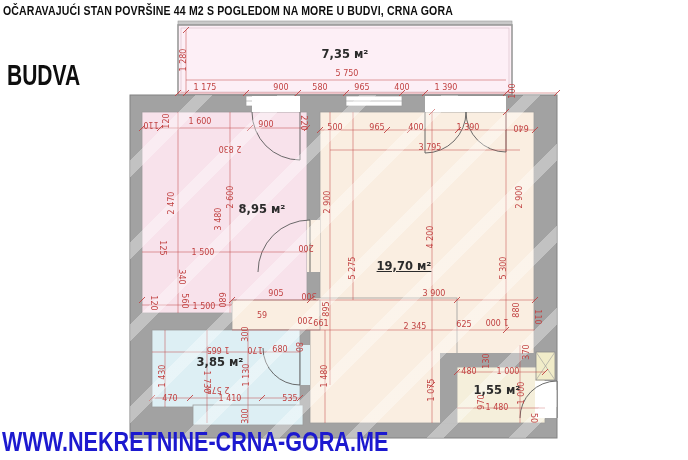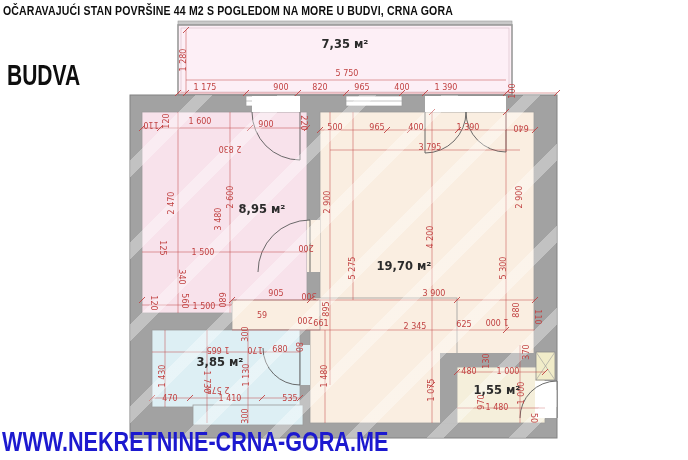--- a/index.html
+++ b/index.html
@@ -172,21 +172,21 @@
     </g>
   </svg>
 
   <div class="wm"></div>
 
   <div class="labels">
       <div class="dim" style="left: 184px; top: 60px; transform: translate(-50%, -50%) rotate(-90deg);">1 280</div>
       <div class="dim" style="left: 347px; top: 74px; transform: translate(-50%, -50%);">5 750</div>
       <div class="dim" style="left: 205px; top: 88px; transform: translate(-50%, -50%);">1 175</div>
       <div class="dim" style="left: 281px; top: 88px; transform: translate(-50%, -50%);">900</div>
-      <div class="dim" style="left: 320px; top: 88px; transform: translate(-50%, -50%);">820</div>
+      <div class="dim" style="left: 320px; top: 88px; transform: translate(-50%, -50%);">580</div>
       <div class="dim" style="left: 362px; top: 88px; transform: translate(-50%, -50%);">965</div>
       <div class="dim" style="left: 402px; top: 88px; transform: translate(-50%, -50%);">400</div>
       <div class="dim" style="left: 446px; top: 88px; transform: translate(-50%, -50%);">1 390</div>
       <div class="dim" style="left: 513px; top: 91px; transform: translate(-50%, -50%) rotate(-90deg);">100</div>
       <div class="dim" style="left: 151px; top: 124px; transform: translate(-50%, -50%) rotate(180deg);">110</div>
       <div class="dim" style="left: 167px; top: 121px; transform: translate(-50%, -50%) rotate(-90deg);">120</div>
       <div class="dim" style="left: 200px; top: 122px; transform: translate(-50%, -50%);">1 600</div>
       <div class="dim" style="left: 266px; top: 125px; transform: translate(-50%, -50%);">900</div>
       <div class="dim" style="left: 303px; top: 123px; transform: translate(-50%, -50%) rotate(90deg);">220</div>
       <div class="dim" style="left: 230px; top: 148px; transform: translate(-50%, -50%) rotate(180deg);">2 830</div>
@@ -240,23 +240,23 @@
       <div class="dim" style="left: 290px; top: 399px; transform: translate(-50%, -50%);">535</div>
       <div class="dim" style="left: 246px; top: 416px; transform: translate(-50%, -50%) rotate(-90deg);">300</div>
       <div class="dim" style="left: 527px; top: 352px; transform: translate(-50%, -50%) rotate(-90deg);">370</div>
       <div class="dim" style="left: 487px; top: 361px; transform: translate(-50%, -50%) rotate(-90deg);">130</div>
       <div class="dim" style="left: 469px; top: 372px; transform: translate(-50%, -50%);">480</div>
       <div class="dim" style="left: 508px; top: 372px; transform: translate(-50%, -50%);">1 000</div>
       <div class="dim" style="left: 522px; top: 393px; transform: translate(-50%, -50%) rotate(-90deg);">1 000</div>
       <div class="dim" style="left: 482px; top: 402px; transform: translate(-50%, -50%) rotate(-90deg);">970</div>
       <div class="dim" style="left: 497px; top: 408px; transform: translate(-50%, -50%);">1 480</div>
       <div class="dim" style="left: 533px; top: 418px; transform: translate(-50%, -50%) rotate(90deg);">50</div>
-      <div class="room-label" style="left: 345px; top: 44px;">7,35 м²</div>
+      <div class="room-label" style="left: 345px; top: 54px;">7,35 м²</div>
       <div class="room-label" style="left: 262px; top: 209px;">8,95 м²</div>
-      <div class="room-label" style="left: 404px; top: 266px;">19,70 м²</div>
+      <div class="room-label" style="left: 404px; top: 266px; text-decoration: underline;">19,70 м²</div>
       <div class="room-label" style="left: 220px; top: 362px;">3,85 м²</div>
       <div class="room-label" style="left: 497px; top: 390px;">1,55 м²</div>
     </div>
 
   <div class="hdr-title">OČARAVAJUĆI STAN POVRŠINE 44 M2 S POGLEDOM NA MORE U BUDVI, CRNA GORA</div>
   <div class="city">BUDVA</div>
   <div class="footer-url">WWW.NEKRETNINE-CRNA-GORA.ME</div>
 
 </div>
 

